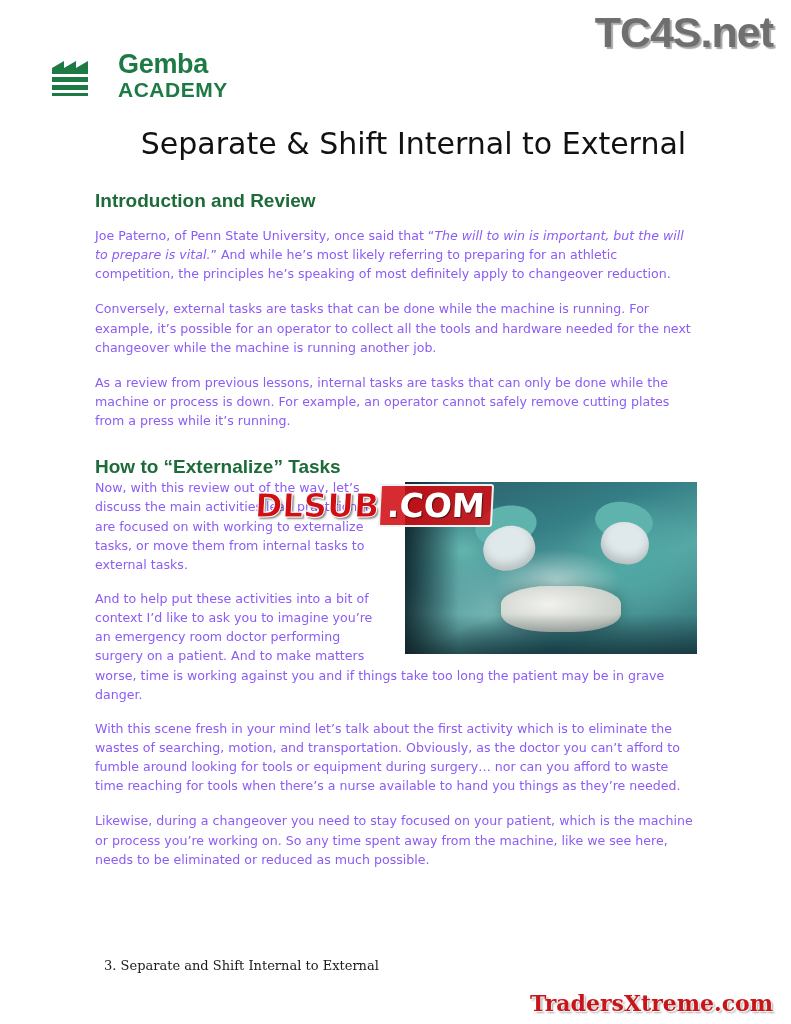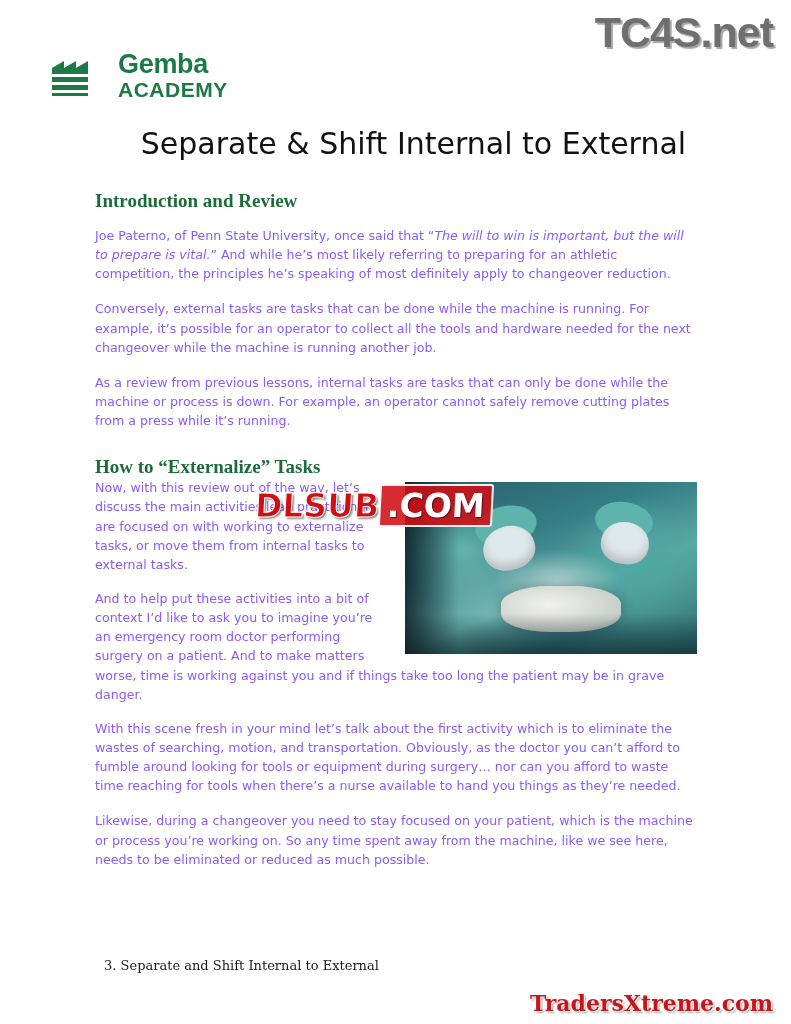--- a/index.html
+++ b/index.html
@@ -80,21 +80,21 @@
     font-weight: normal;
     margin-left: 36px;
   }
   .content {
     position: absolute;
     left: 95px;
     top: 190px;
     width: 602px;
   }
   h2.section {
-    font-family: Liberation Serif, serif;
+    font-family: Liberation Sans, sans-serif;
     font-size: 19px;
     color: #1e6b3a;
     font-weight: bold;
     margin: 0 0 14px 0;
   }
   h2.section.second {
     margin-top: 26px;
     margin-bottom: 0;
     font-size: 19px;
   }

